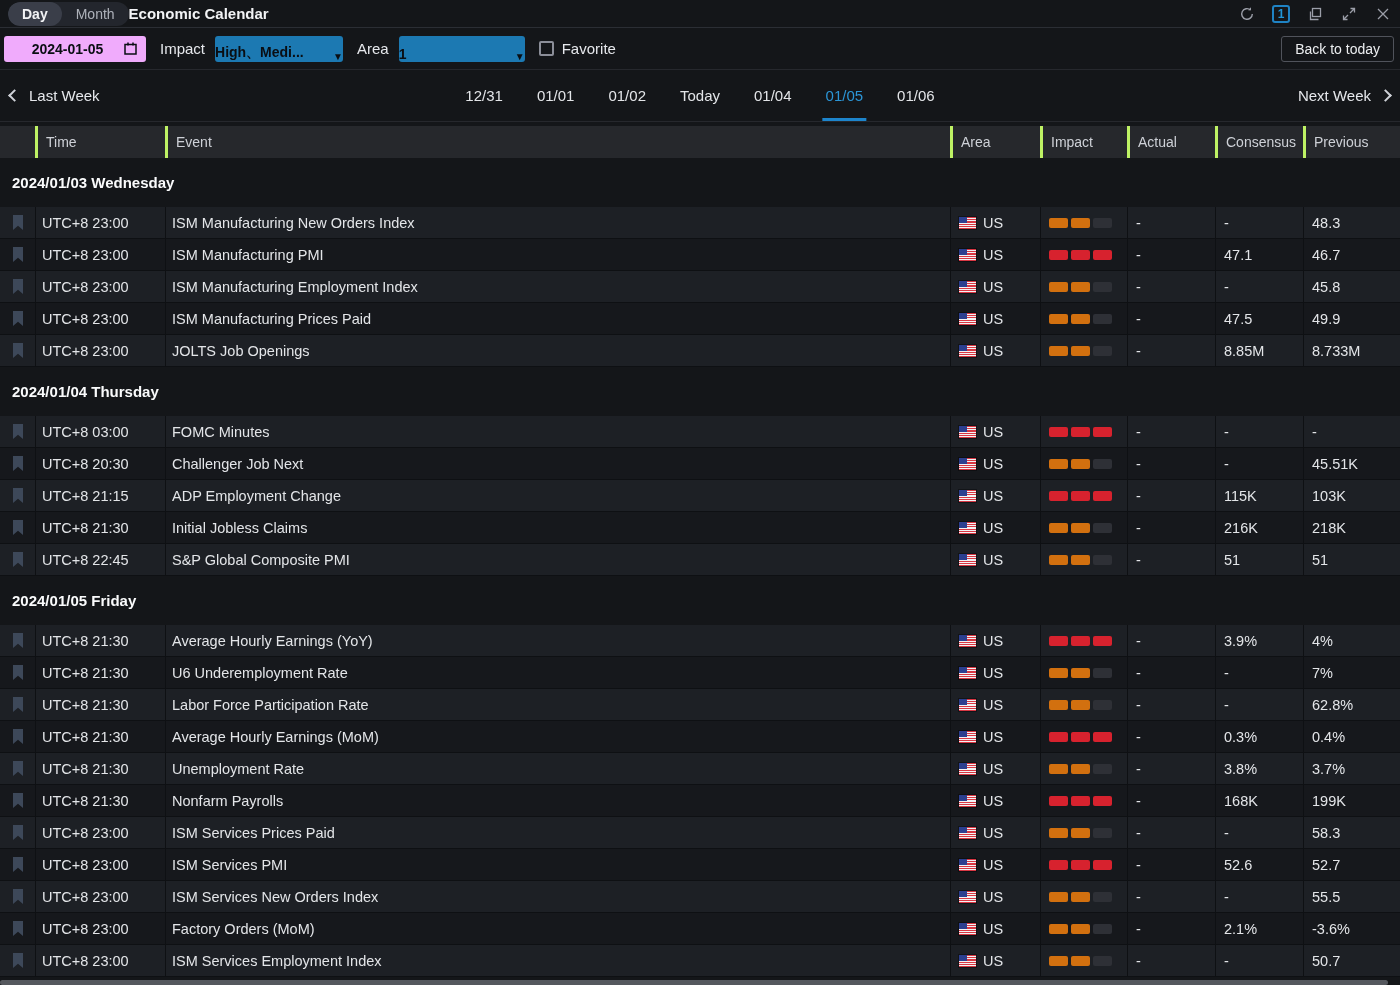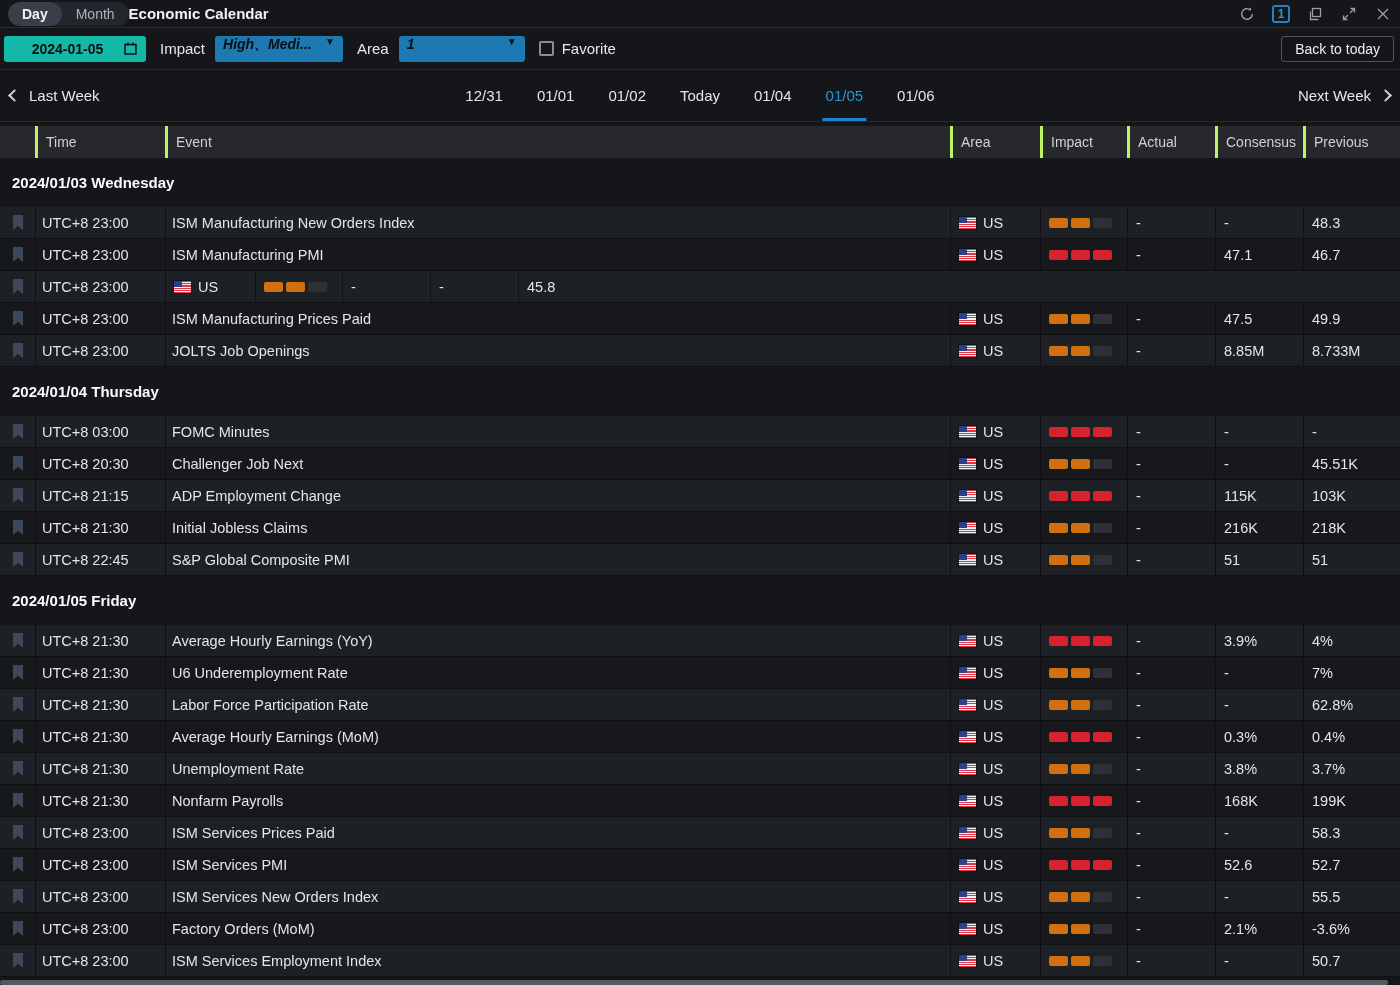--- a/index.html
+++ b/index.html
@@ -31,31 +31,31 @@
     width:18px; height:18px; border:2px solid #1f83c4; border-radius:3px;
     color:#2196d9; font-size:12px; font-weight:bold;
     display:flex; align-items:center; justify-content:center; cursor:pointer;
   }
   
   .filterbar {
     height:42px; display:flex; align-items:center; padding:0 4px;
     border-bottom:1px solid #26282d; flex:none;
   }
   .date-field {
-    width:142px; height:26px; background:#14b8a6; border-radius:3px;
+    width:142px; height:26px; background:#f0abfc; border-radius:3px;
     display:flex; align-items:center; padding:0 8px; cursor:pointer;
   }
   .date-field .date-text {
     flex:1; text-align:center; color:#0a0e13; font-weight:bold; font-size:14px;
   }
   .flabel { color:#e6e8ec; font-size:15px; margin:0 10px 0 14px; }
   .dropdown {
     height:26px; background:#1c79b2; border-radius:3px; color:#0a0e13;
-    display:flex; align-items:flex-start; padding:0 8px; font-size:14px; font-weight:bold;
-    cursor:pointer; overflow:hidden; white-space:nowrap;font-style:italic;
+    display:flex; align-items:flex-end; padding:0 0; font-size:14px; font-weight:bold;
+    cursor:pointer; overflow:hidden; white-space:nowrap;
   }
   .dd-impact { width:128px; }
   .dd-area { width:126px; }
   .dd-text { flex:1; overflow:hidden; }
   .dd-caret { color:#0a0e13; font-size:10px; margin-left:4px; }
   .checkbox {
     width:15px; height:15px; border:2px solid #8b8e98; border-radius:2px;
     margin:0 8px 0 14px; cursor:pointer; background:transparent;
   }
   .fav-label { color:#e6e8ec; font-size:15px; }
@@ -275,20 +275,21 @@
     </div>
     <div class="row odd">
       <div class="cell c-bm">
         <span>
           <svg width="12" height="15" viewBox="0 0 12 15">
             <path d="M1 0h10v15L6 10.8 1 15z" fill="#3d4859"></path>
           </svg>
         </span>
       </div>
       <div class="cell c-time">UTC+8 23:00</div>
+      <div class="cell c-event">ISM Manufacturing Employment Index</div>
       <div class="cell c-area">
         <span class="flag"></span>
         <span>US</span>
       </div>
       <div class="cell c-impact">
         <span class="bars">
           <span class="bar on-med"></span>
           <span class="bar on-med"></span>
           <span class="bar off"></span>
         </span>

